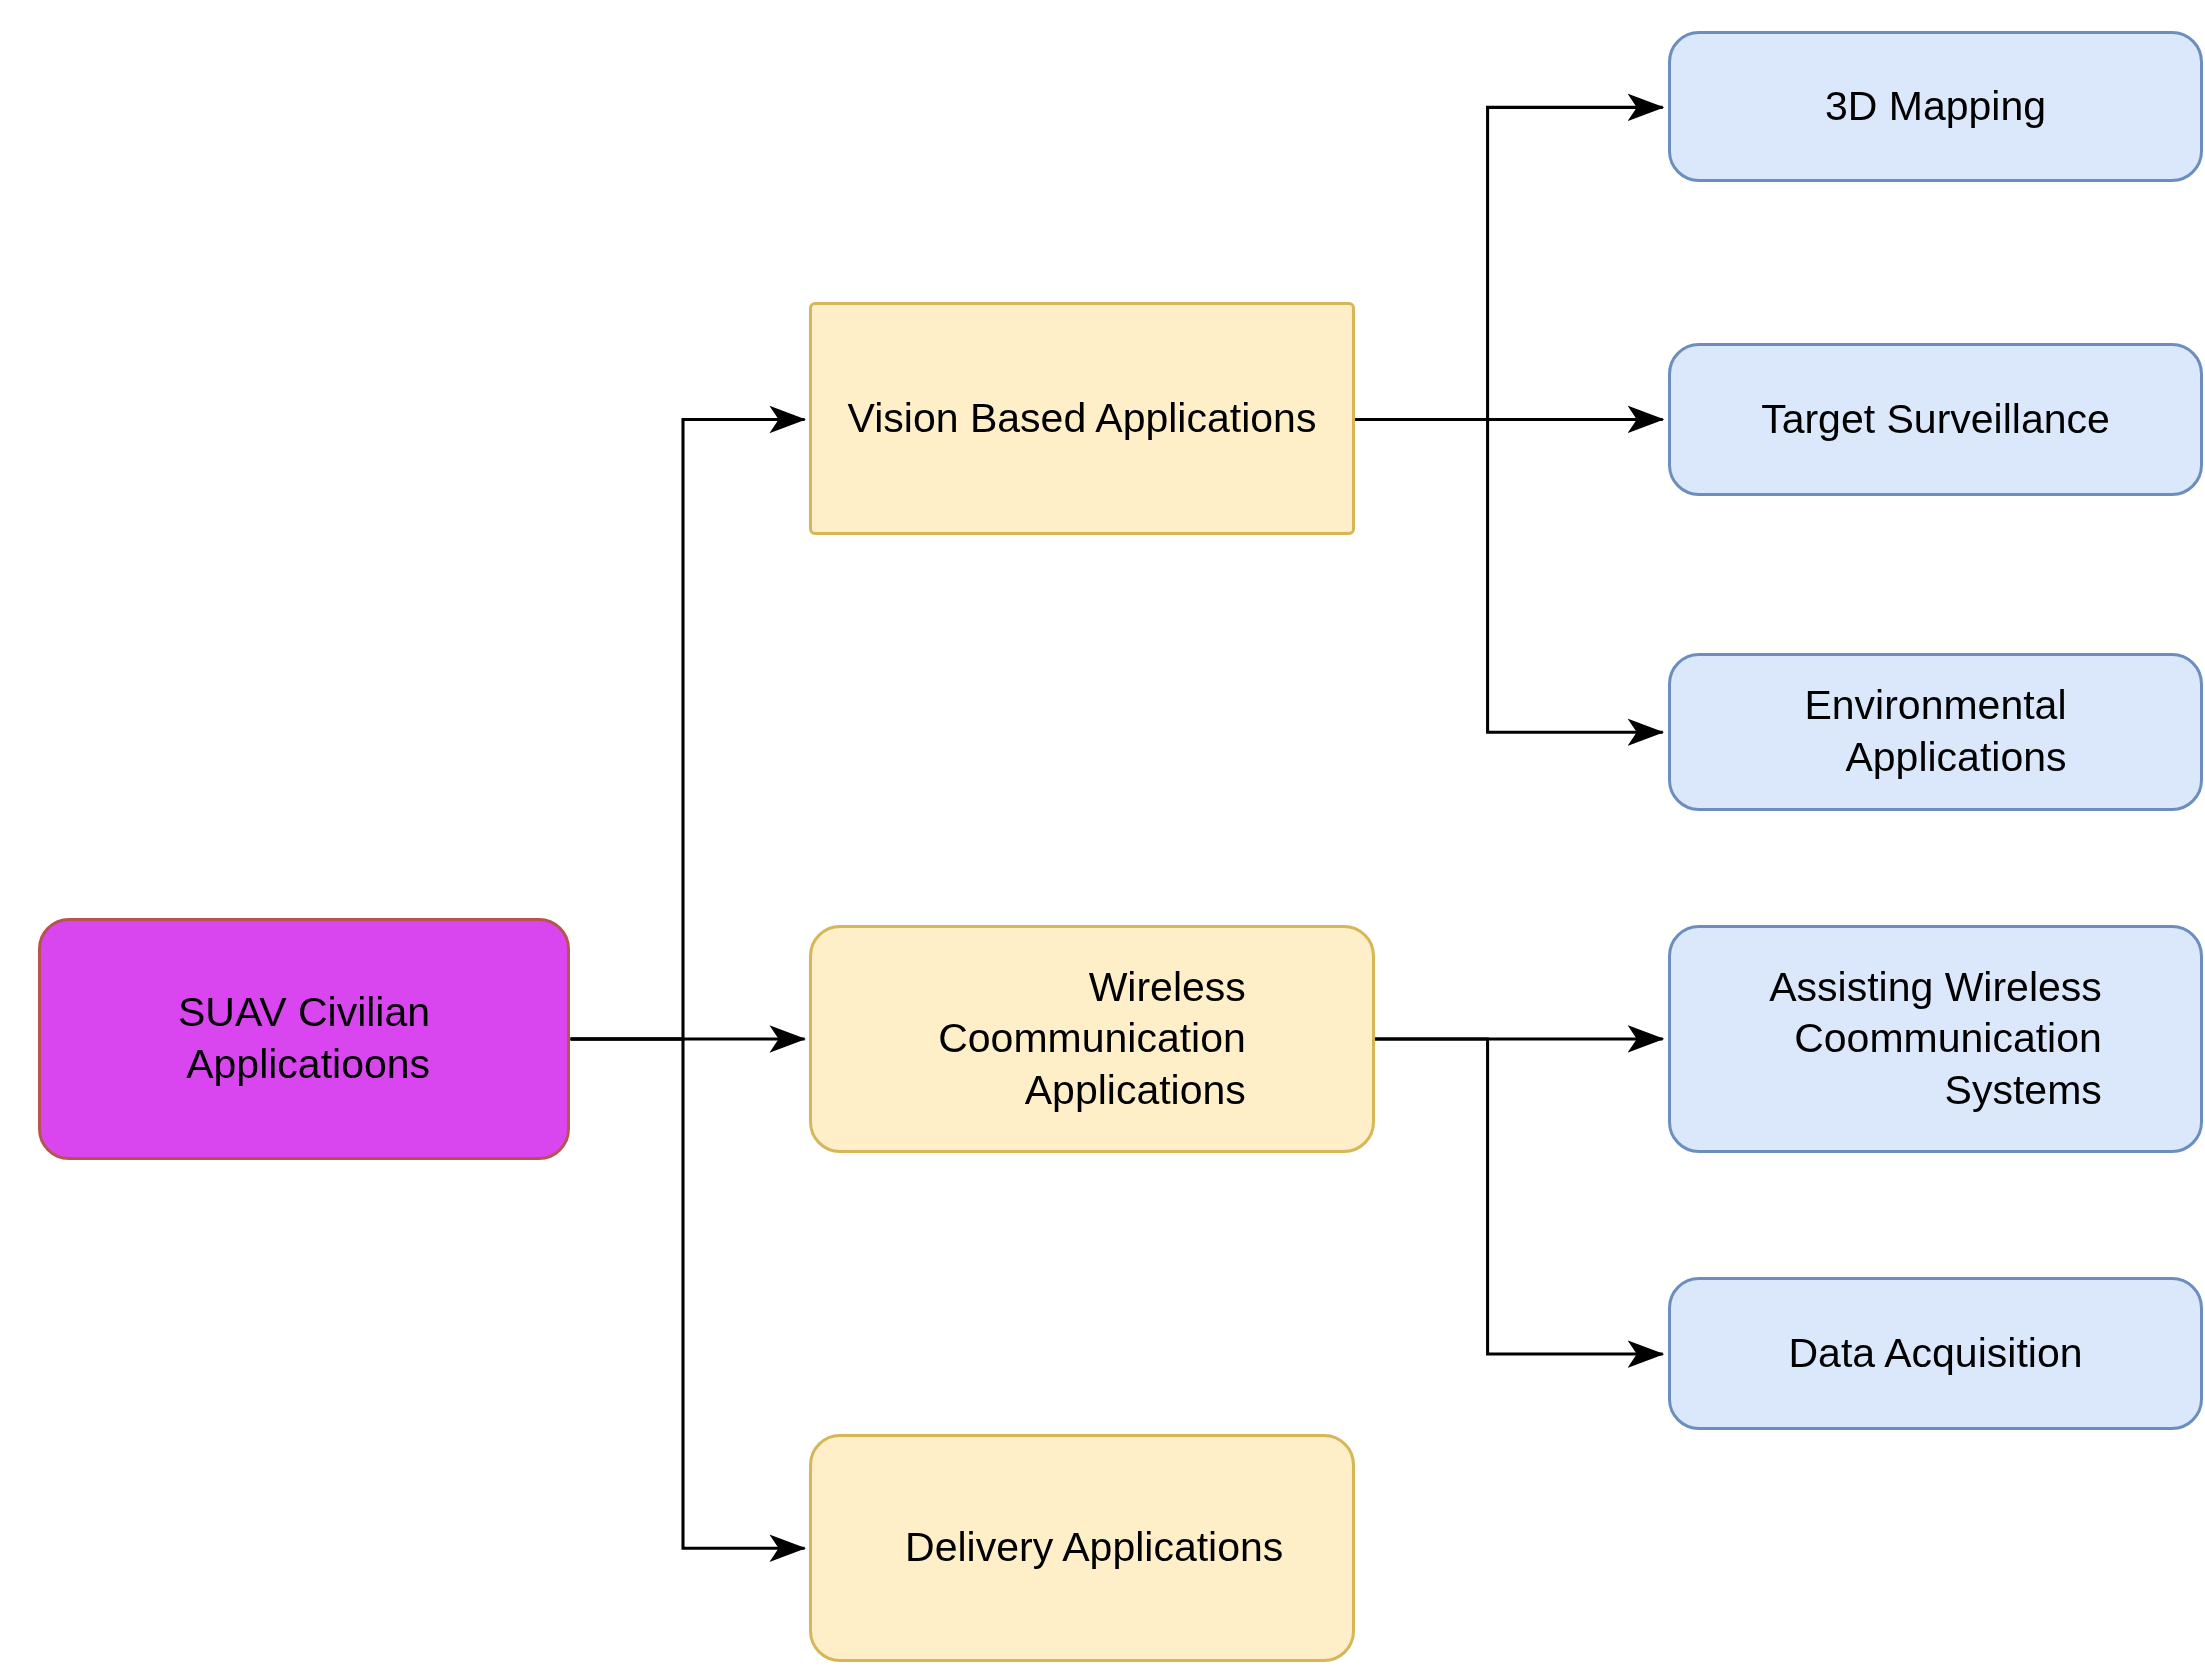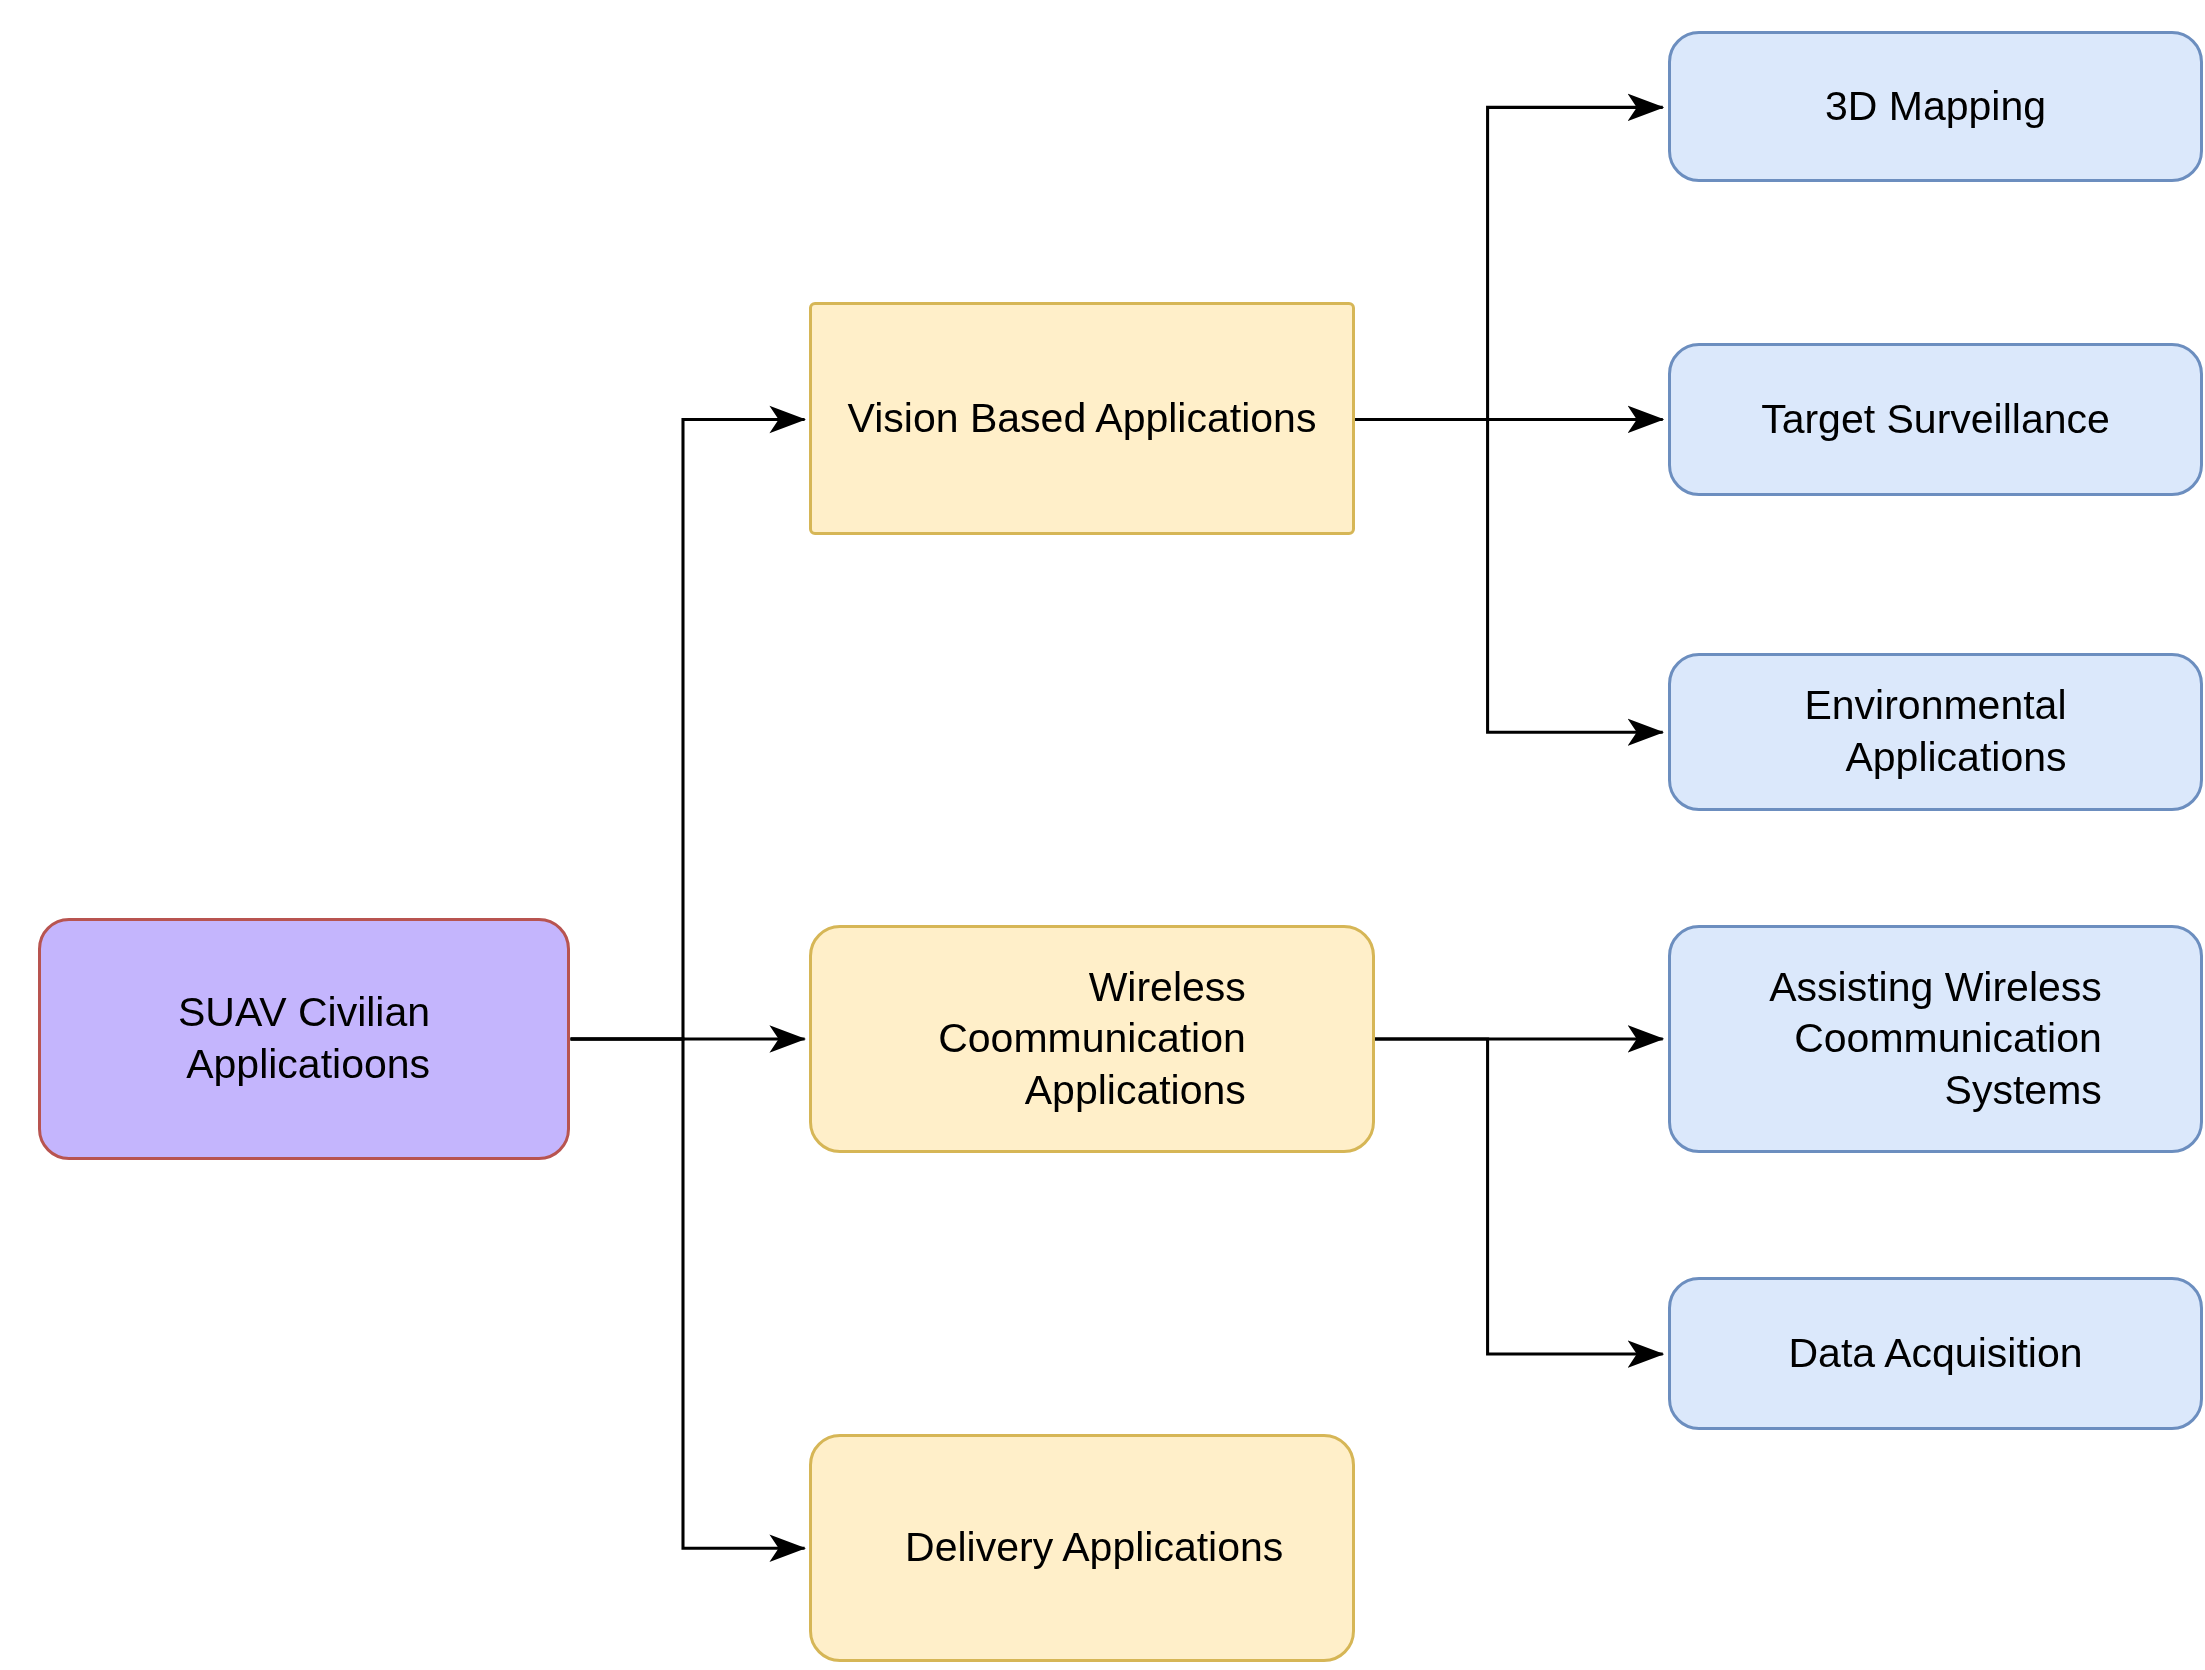--- a/index.html
+++ b/index.html
@@ -35,21 +35,21 @@
     display: flex;
     align-items: center;
     justify-content: center;
     text-align: right;
     font-size: 41px;
     line-height: 1.26;
     color: #000000;
     white-space: pre-line;
     padding: 0 7.6px;
   }
-  .node-root   { background: #c4b5fd; border-color: #b85450; }
+  .node-root   { background: #d946ef; border-color: #b85450; }
   .node-branch { background: #ffefc9; border-color: #d6b656; }
   .node-leaf   { background: #dbe8fb; border-color: #6c8ebf; }
 </style>
 </head>
 <body>
 
 <div class="canvas">
 
   <svg class="edges" viewBox="0 0 2883 2184" xmlns="http://www.w3.org/2000/svg">
     <defs>

